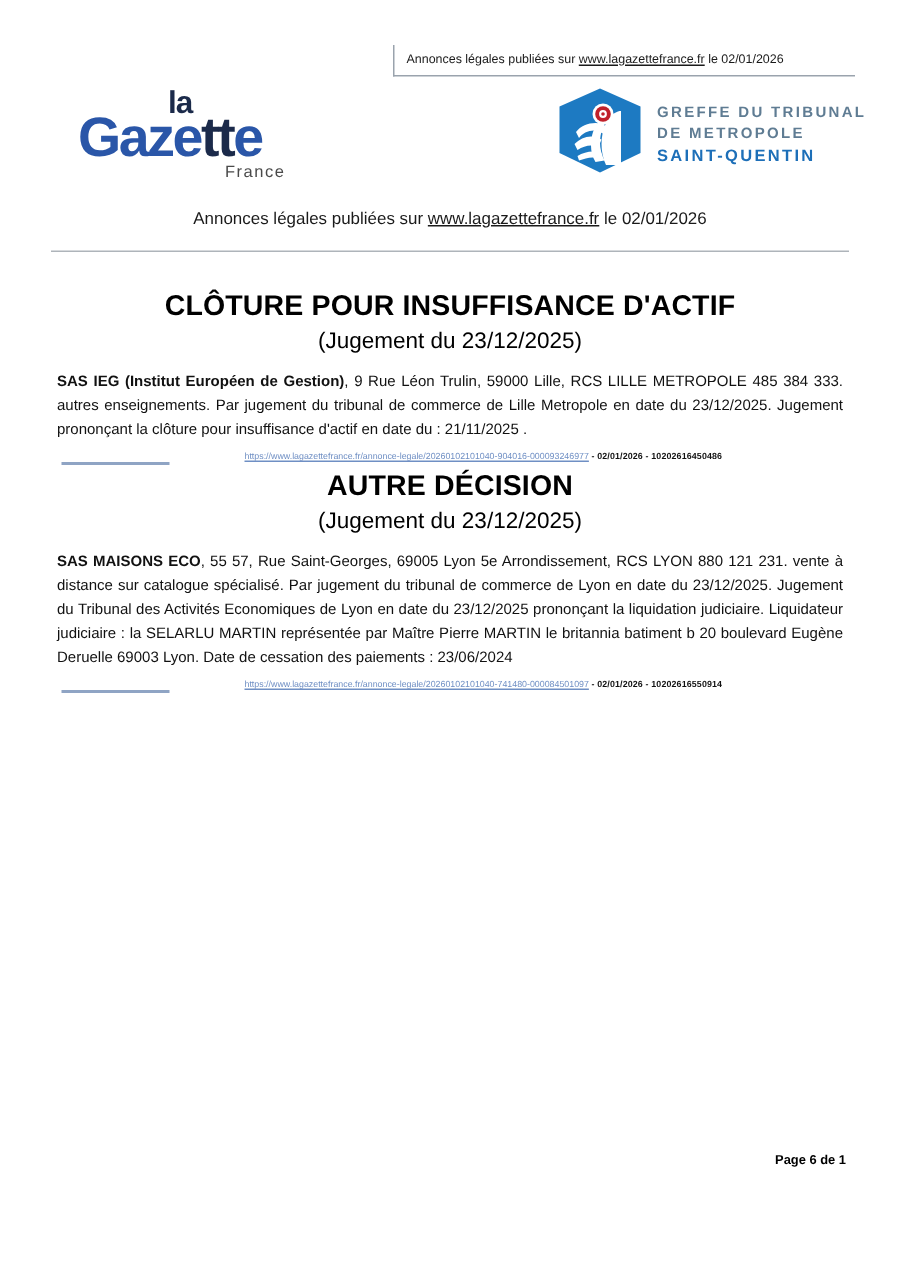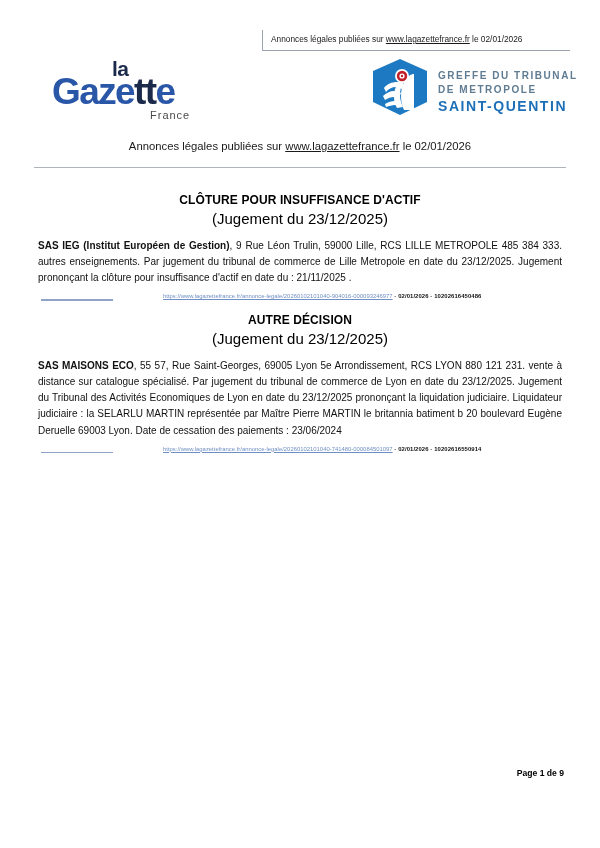--- a/index.html
+++ b/index.html
@@ -107,21 +107,21 @@
     line-height: 1.38;
   }
   .greffe-text .l1, .greffe-text .l2 {
     font-size: 10px;
     font-weight: bold;
     letter-spacing: 1.55px;
     color: #5f7c93;
     white-space: nowrap;
   }
   .greffe-text .l3 {
-    font-size: 14px;
+    font-size: 11px;
     font-weight: bold;
     letter-spacing: 1.55px;
     color: #1d6fb8;
     white-space: nowrap;
   }
 
   
   .subheader {
     position: absolute;
     left: 0;
@@ -140,21 +140,21 @@
     width: 532px;
     height: 1px;
     background: #aeb4ba;
   }
 
   
   .ann { position: absolute; left: 38px; width: 524px; }
 
   .ann-title {
     text-align: center;
-    font-size: 12px;
+    font-size: 19px;
     font-weight: bold;
     letter-spacing: 0.1px;
     color: #000;
     line-height: 1.25;
   }
   .ann-sub {
     text-align: center;
     font-size: 15px;
     color: #000;
     margin-top: 2px;
@@ -265,13 +265,13 @@
 <div class="ann" style="top:313px;">
   <div class="ann-title">AUTRE DÉCISION</div>
   <div class="ann-sub">(Jugement du 23/12/2025)</div>
   <div class="ann-body"><b>SAS MAISONS ECO</b><span>, 55 57, Rue Saint-Georges, 69005 Lyon 5e Arrondissement, RCS LYON 880 121 231. vente à distance sur catalogue spécialisé. Par jugement du tribunal de commerce de Lyon en date du 23/12/2025. Jugement du Tribunal des Activités Economiques de Lyon en date du 23/12/2025 prononçant la liquidation judiciaire. Liquidateur judiciaire : la SELARLU MARTIN représentée par Maître Pierre MARTIN le britannia batiment b 20 boulevard Eugène Deruelle 69003 Lyon. Date de cessation des paiements : 23/06/2024</span></div>
   <div class="ann-footer">
     <div class="dash"></div>
     <div class="meta"><a>https://www.lagazettefrance.fr/annonce-legale/20260102101040-741480-000084501097</a><span class="tail"> - <span>02/01/2026</span> - <span>10202616550914</span></span></div>
   </div>
 </div>
 
-<div class="page-footer">Page 1 de 9</div>
+<div class="page-footer">Page 6 de 1</div>
 
 </body></html>

